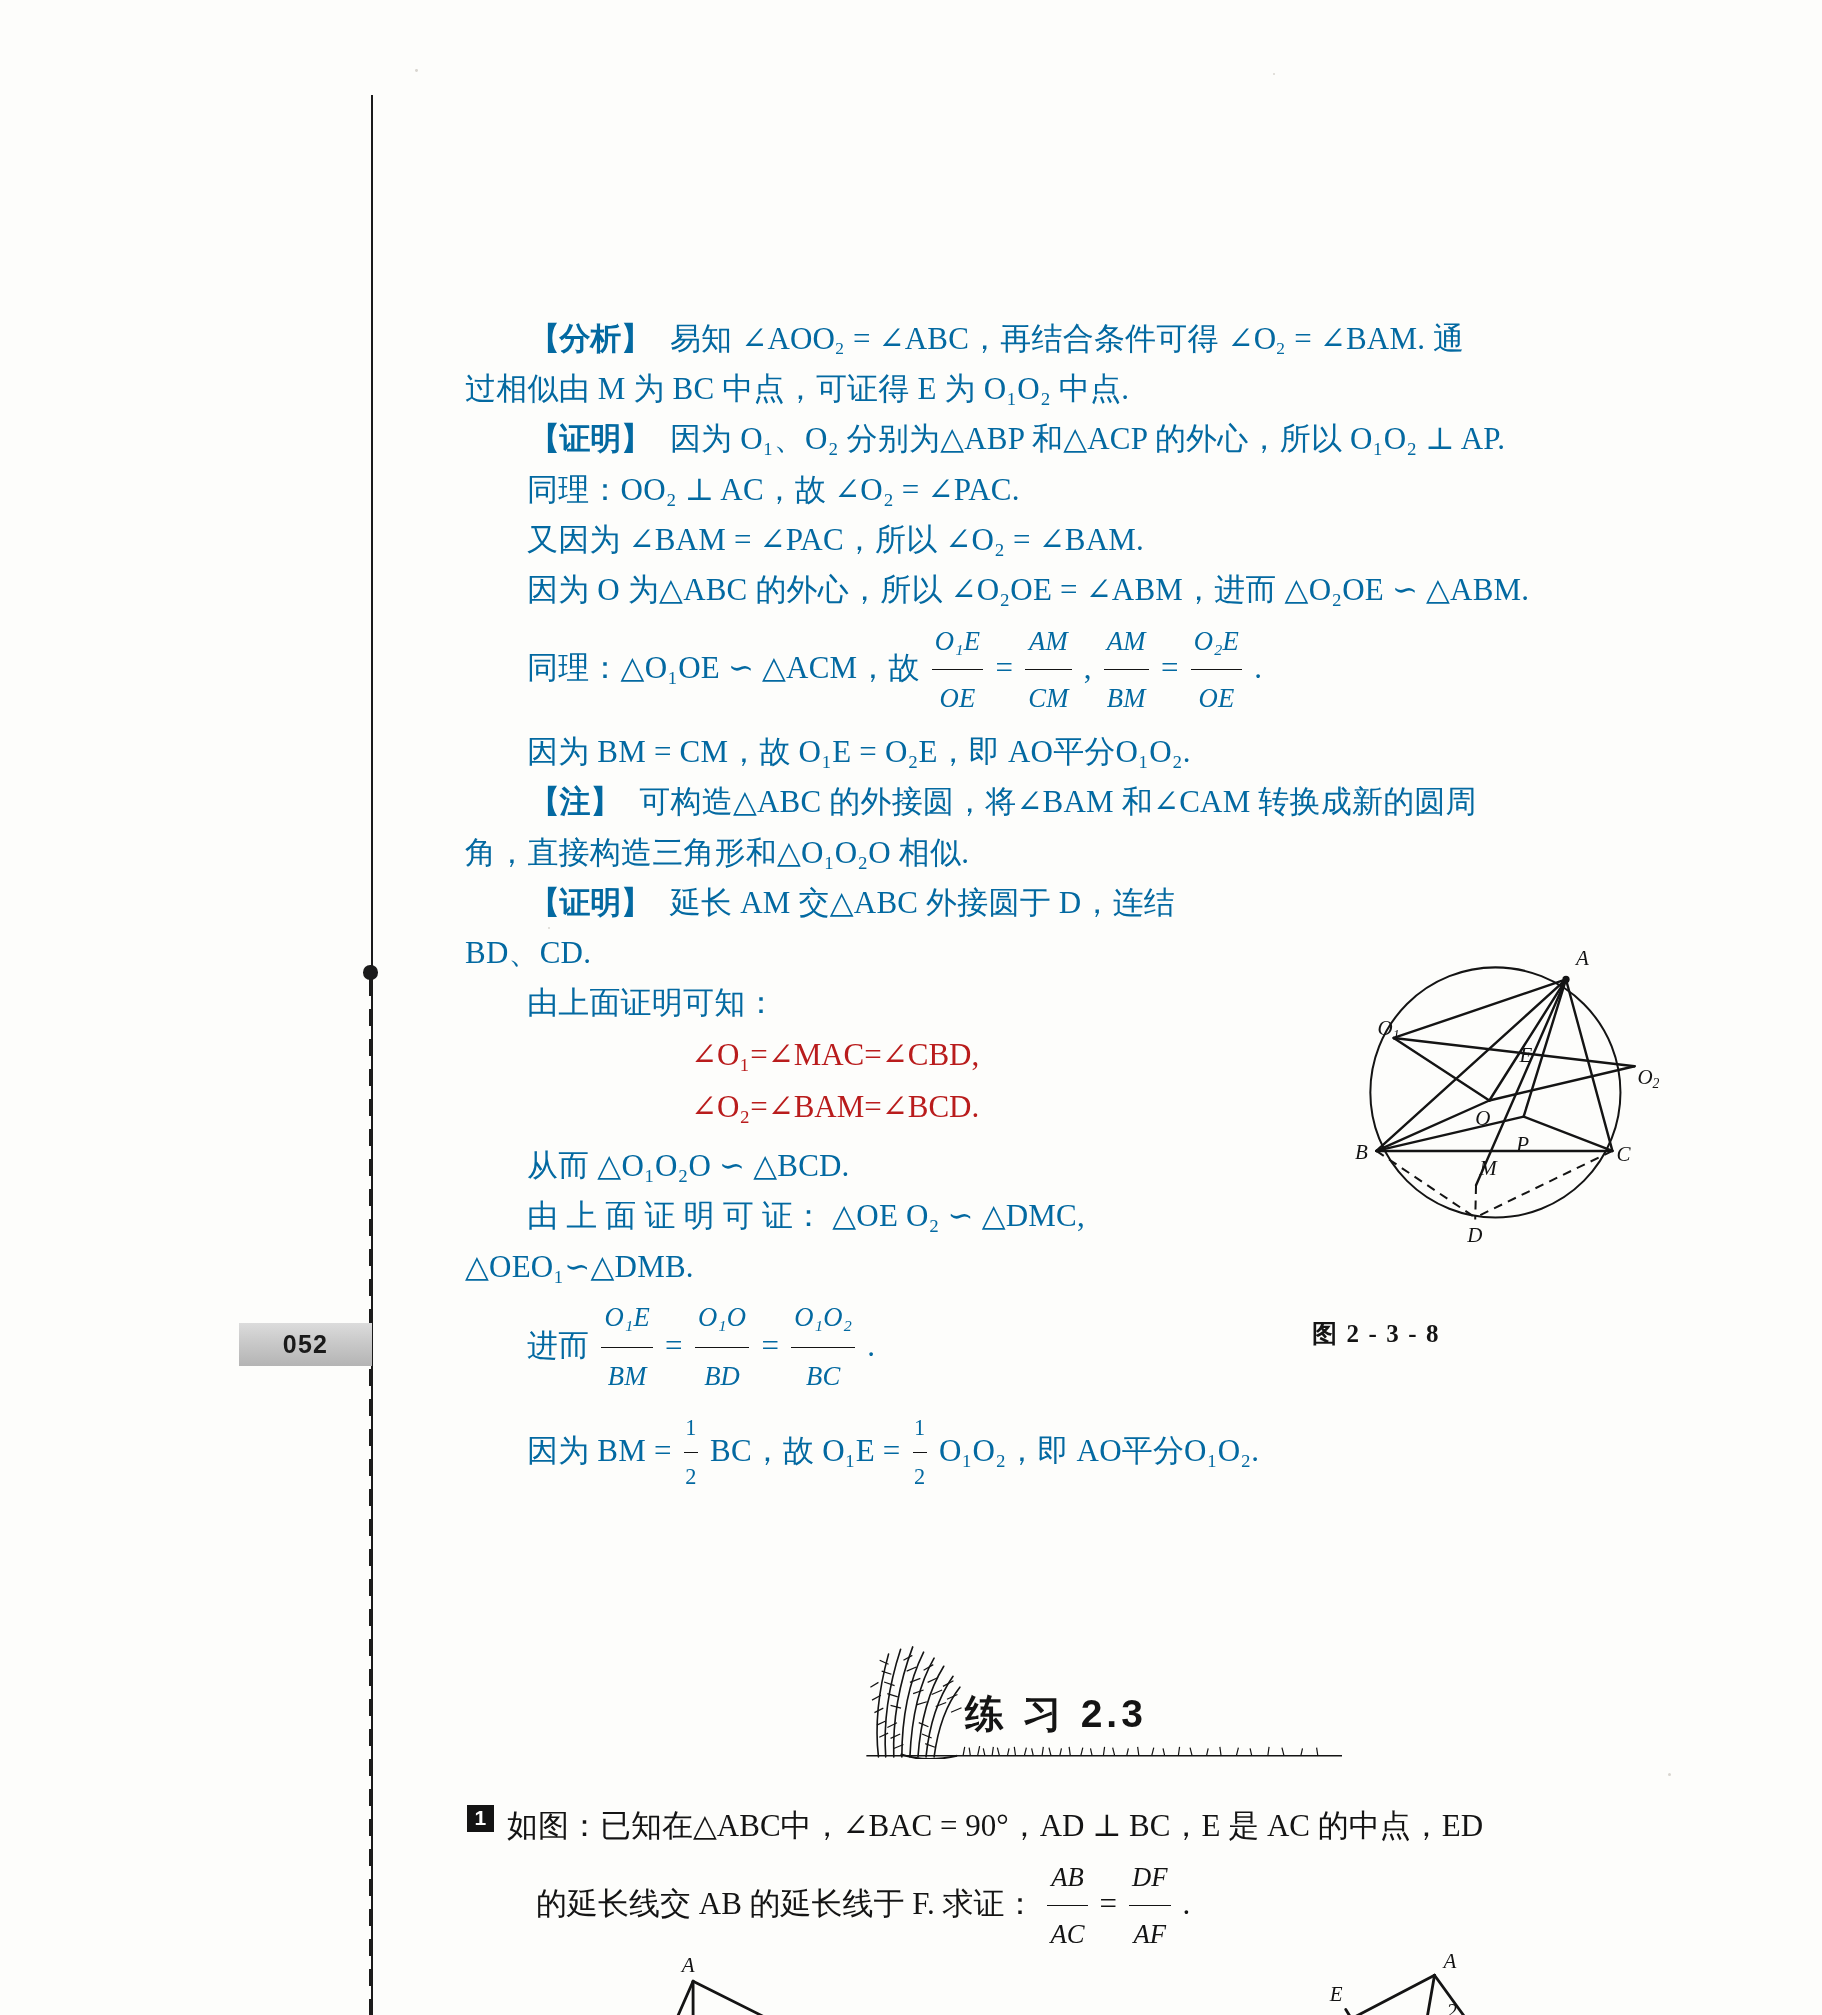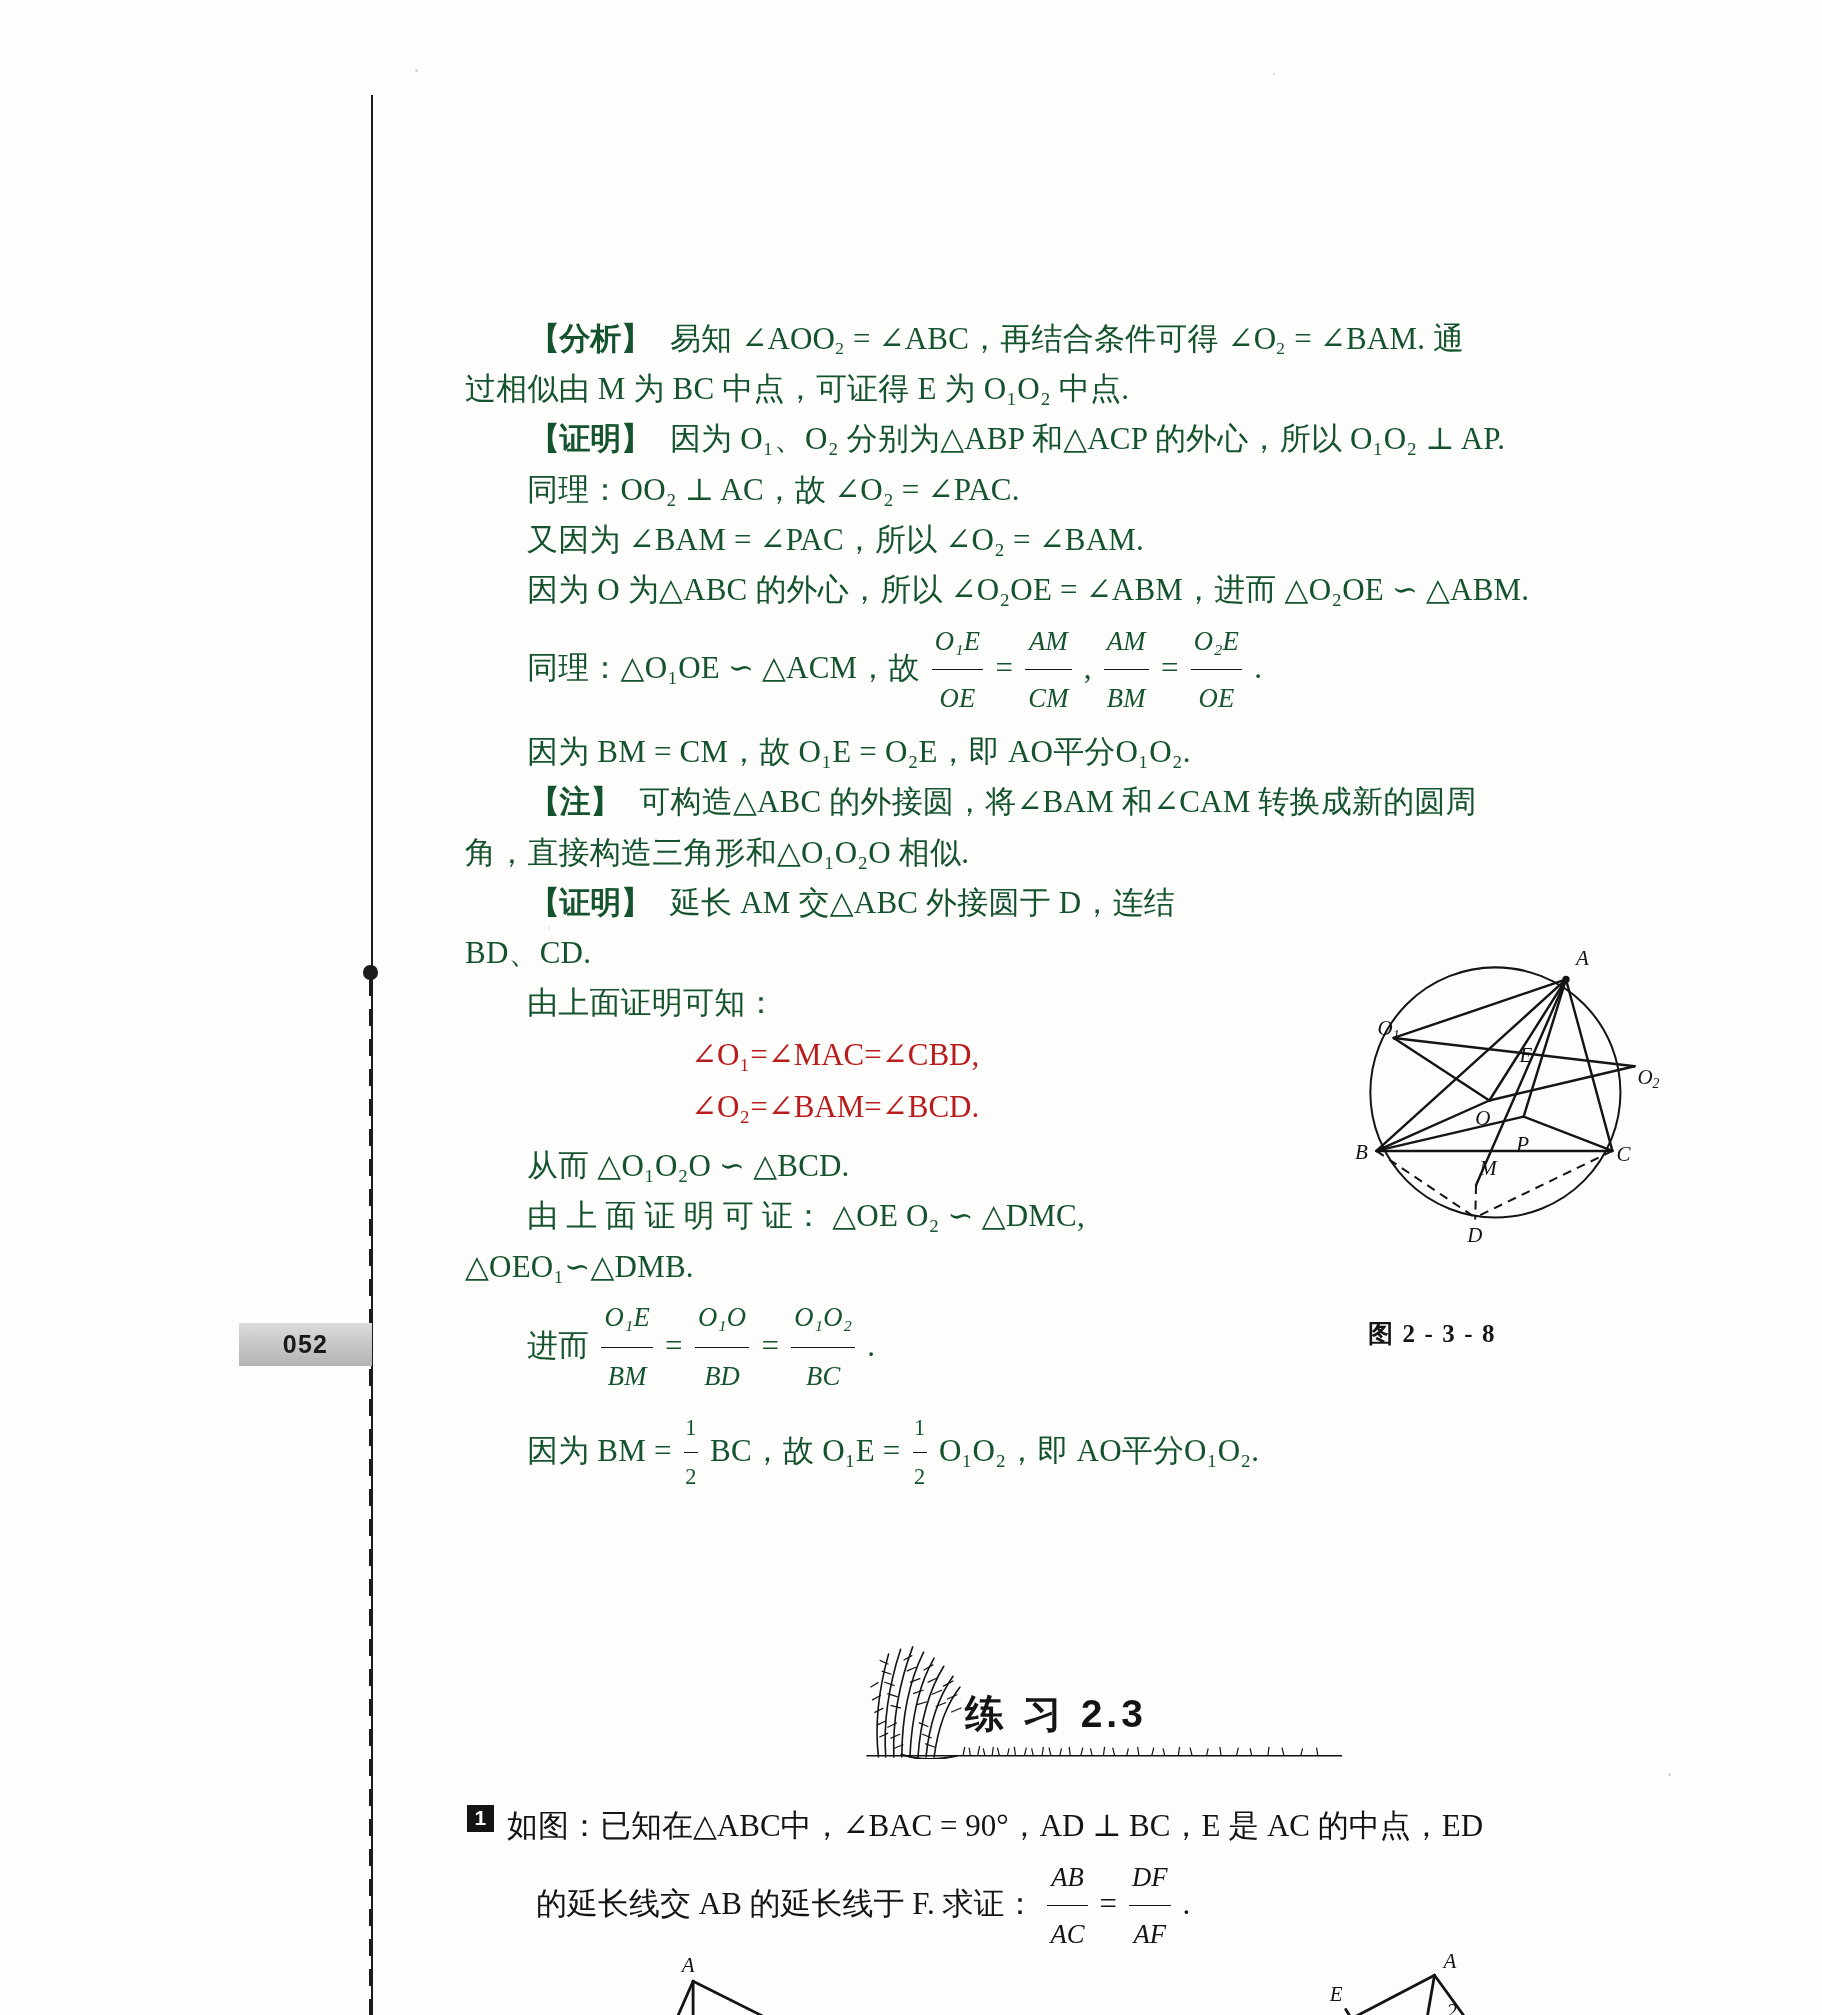--- a/index.html
+++ b/index.html
@@ -47,21 +47,21 @@
     font-size:25px;font-weight:700;color:#1a1a1a;letter-spacing:1.2px;
   }
 
   
   .col{
     position:absolute;left:465px;top:314px;
     width:1290px;
   }
   .line{
     font-size:31px;line-height:1.62;
-    color:#14532d;
+    color:#0369a1;
     white-space:nowrap;
     letter-spacing:0.2px;
   }
   .indent{padding-left:64px;}
   .indent2{padding-left:62px;}
   .tag{font-weight:700;letter-spacing:-0.4px;}
   .gap{display:inline-block;width:18.5px;}
   .gap-s{display:inline-block;width:8.9px;}
   .math{font-style:italic;font-family:"Liberation Serif","DejaVu Serif",serif;}
   .up{font-style:normal;}
@@ -81,21 +81,21 @@
     font-size:31px;line-height:1.7;color:#b91c1c;
     padding-left:226px;white-space:nowrap;
   }
 
   
   .fig-circle{
     position:absolute;left:1334px;top:923px;
     width:347px;height:355px;
   }
   .fig-caption{
-    position:absolute;left:1368px;top:1317px;
+    position:absolute;left:1312px;top:1317px;
     font-size:25px;font-weight:700;color:#141414;
     letter-spacing:1.6px;
     font-family:"Liberation Serif","DejaVu Serif",serif;
   }
 
   
   .ex-banner{
     position:absolute;left:818px;top:1642px;
     width:524px;height:117px;
   }

